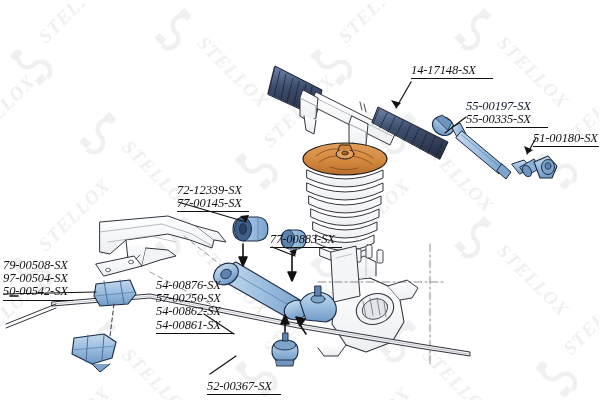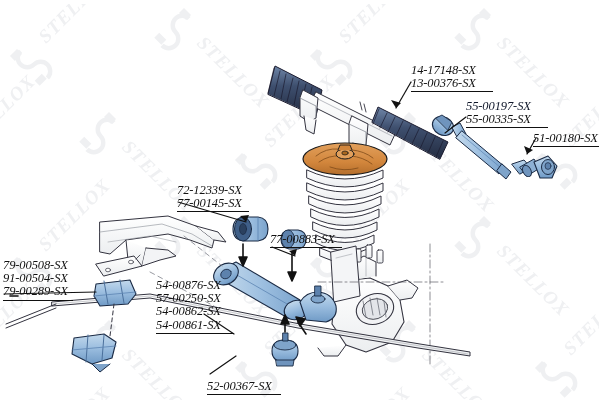--- a/index.html
+++ b/index.html
@@ -346,23 +346,23 @@
         <path d="M306,330 L298,318"></path>
           <path d="M300,322 L296,313 L305,315 Z"></path>
         <path d="M285,328 L285,318"></path>
           <path d="M281,320 L285,311 L289,320 Z"></path>
         <path d="M10,292 L18,292"></path>
       </g>
     </g>
   </svg>
 
   <div id="labels">
-      <div class="lbl" style="left: 411px; top: 60px;"><div>14-17148-SX</div><div>13-00376-SX</div><div style="width: 82px; height: 0px; border-top: 1.2px solid rgb(17, 17, 17); margin-top: 1px;"></div></div>
+      <div class="lbl" style="left: 411px; top: 60px;"><div>14-17148-SX</div><div style="width: 82px; height: 0px; border-top: 1.2px solid rgb(17, 17, 17); margin-top: 1px;"></div></div>
       <div class="lbl" style="left: 466px; top: 96px;"><div class="hl">55-00197-SX</div><div>55-00335-SX</div><div style="width: 82px; height: 0px; border-top: 1.2px solid rgb(17, 17, 17); margin-top: 1px;"></div></div>
       <div class="lbl" style="left: 533px; top: 128px;"><div>51-00180-SX</div><div style="width: 66px; height: 0px; border-top: 1.2px solid rgb(17, 17, 17); margin-top: 1px;"></div></div>
       <div class="lbl" style="left: 177px; top: 180px;"><div>72-12339-SX</div><div>77-00145-SX</div><div style="width: 72px; height: 0px; border-top: 1.2px solid rgb(17, 17, 17); margin-top: 1px;"></div></div>
       <div class="lbl" style="left: 270px; top: 229px;"><div>77-00883-SX</div><div style="width: 72px; height: 0px; border-top: 1.2px solid rgb(17, 17, 17); margin-top: 1px;"></div></div>
-      <div class="lbl" style="left: 3px; top: 255px;"><div>79-00508-SX</div><div>91-00504-SX</div><div>79-00289-SX</div><div style="width: 70px; height: 0px; border-top: 1.2px solid rgb(17, 17, 17); margin-top: 1px;"></div></div>
+      <div class="lbl" style="left: 3px; top: 255px;"><div>79-00508-SX</div><div>97-00504-SX</div><div>50-00542-SX</div><div style="width: 70px; height: 0px; border-top: 1.2px solid rgb(17, 17, 17); margin-top: 1px;"></div></div>
       <div class="lbl" style="left: 156px; top: 275px;"><div>54-00876-SX</div><div>57-00250-SX</div><div>54-00862-SX</div><div>54-00861-SX</div><div style="width: 78px; height: 0px; border-top: 1.2px solid rgb(17, 17, 17); margin-top: 1px;"></div></div>
       <div class="lbl" style="left: 207px; top: 365px; margin-top: 11px;"><div>52-00367-SX</div><div style="width: 74px; height: 0px; border-top: 1.2px solid rgb(17, 17, 17); margin-top: 1px;"></div></div>
     </div>
 
 </div>
 
 </body></html>

